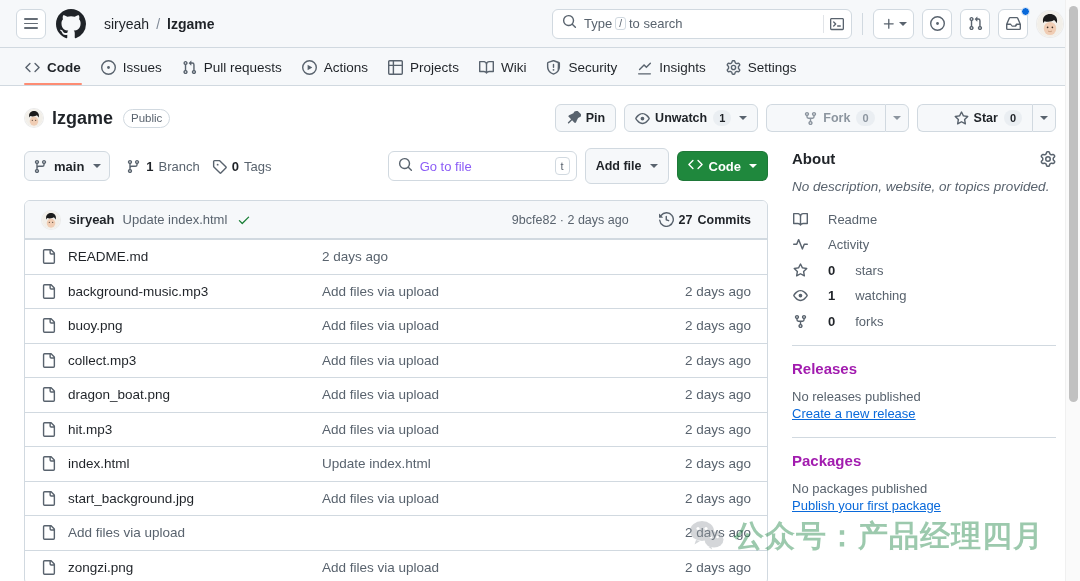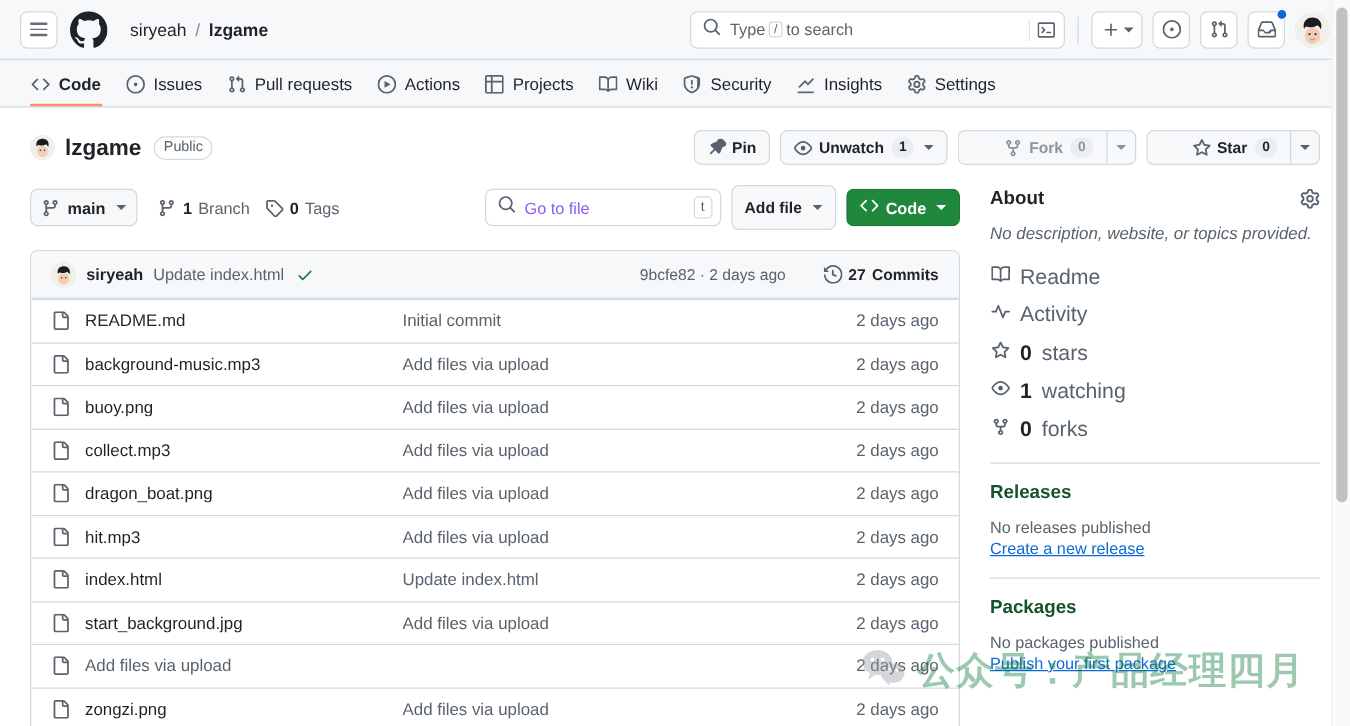--- a/index.html
+++ b/index.html
@@ -267,25 +267,25 @@
   .frow .f-ic { width: 16px; color:#59636e; display:flex; align-items:center; flex:none; margin-right: 11px; }
   .frow .f-name { width: 254px; color:#1f2328; flex:none; overflow:hidden; text-overflow:ellipsis; white-space:nowrap; }
   .frow .f-msg { flex: 1; color:#59636e; overflow:hidden; text-overflow:ellipsis; white-space:nowrap; }
   .frow .f-time { color:#59636e; text-align: right; white-space:nowrap; }
 
   
   .side-h { display:flex; align-items:center; margin-bottom: 10px; }
   .side-h h2 { font-size: 15px; font-weight: bold; margin:0; color:#1f2328; }
   .side-h .gear { margin-left:auto; color:#59636e; display:flex; cursor:pointer; }
   .side-desc { font-size: 13.5px; color: #59636e; font-style: italic; line-height: 1.55; margin-bottom: 14px; }
-  .side-link { display:flex; gap:8px; font-size:17px; color:#59636e; margin-bottom: 10.5px; cursor:pointer; }
+  .side-link { display:flex; gap:20px; font-size:13px; color:#59636e; margin-bottom: 10.5px; cursor:pointer; }
   .side-link .ic { color:#59636e; display:flex; width:16px; justify-content:center; flex:none; }
   .side-link b { color:#1f2328; font-weight:bold; }
   .side-rule { height:1px; background:#d1d9e0; margin: 16px 0 14px 0; }
-  .side-sec-title { font-size: 15px; font-weight: bold; margin: 0 0 12px 0; color:#14532d; }
+  .side-sec-title { font-size: 15px; font-weight: bold; margin: 0 0 12px 0; color:#a21caf; }
   .side-note { font-size:13px; color:#59636e; margin-bottom:2px; }
   .side-a { font-size:13px; color:#0969da; text-decoration: underline; cursor:pointer; }
 
   
   .watermark {
     position: absolute;
     left: 690px; top: 516px;
     display: flex; align-items: center; gap: 10px;
     pointer-events: none;
     opacity: .42;
@@ -657,21 +657,20 @@
           </div>
         </div>
 
         <div class="frow">
           <span class="f-ic">
               <svg width="15" height="15" viewBox="0 0 16 16" fill="currentColor">
                 <path d="M2 1.75C2 .784 2.784 0 3.75 0h6.586c.464 0 .909.184 1.237.513l2.914 2.914c.329.328.513.773.513 1.237v9.586A1.75 1.75 0 0 1 13.25 16h-9.5A1.75 1.75 0 0 1 2 14.25Zm1.75-.25a.25.25 0 0 0-.25.25v12.5c0 .138.112.25.25.25h9.5a.25.25 0 0 0 .25-.25V6h-2.75A1.75 1.75 0 0 1 9 4.25V1.5Zm6.75.062V4.25c0 .138.112.25.25.25h2.688l-.011-.013-2.914-2.914-.013-.011Z"></path>
               </svg>
             </span>
           <span class="f-name">README.md</span>
-          <span class="f-msg">Initial commit</span>
           <span class="f-time">2 days ago</span>
         </div>
 
         <div class="frow">
           <span class="f-ic">
               <svg width="15" height="15" viewBox="0 0 16 16" fill="currentColor">
                 <path d="M2 1.75C2 .784 2.784 0 3.75 0h6.586c.464 0 .909.184 1.237.513l2.914 2.914c.329.328.513.773.513 1.237v9.586A1.75 1.75 0 0 1 13.25 16h-9.5A1.75 1.75 0 0 1 2 14.25Zm1.75-.25a.25.25 0 0 0-.25.25v12.5c0 .138.112.25.25.25h9.5a.25.25 0 0 0 .25-.25V6h-2.75A1.75 1.75 0 0 1 9 4.25V1.5Zm6.75.062V4.25c0 .138.112.25.25.25h2.688l-.011-.013-2.914-2.914-.013-.011Z"></path>
               </svg>
             </span>
           <span class="f-name">background-music.mp3</span>

